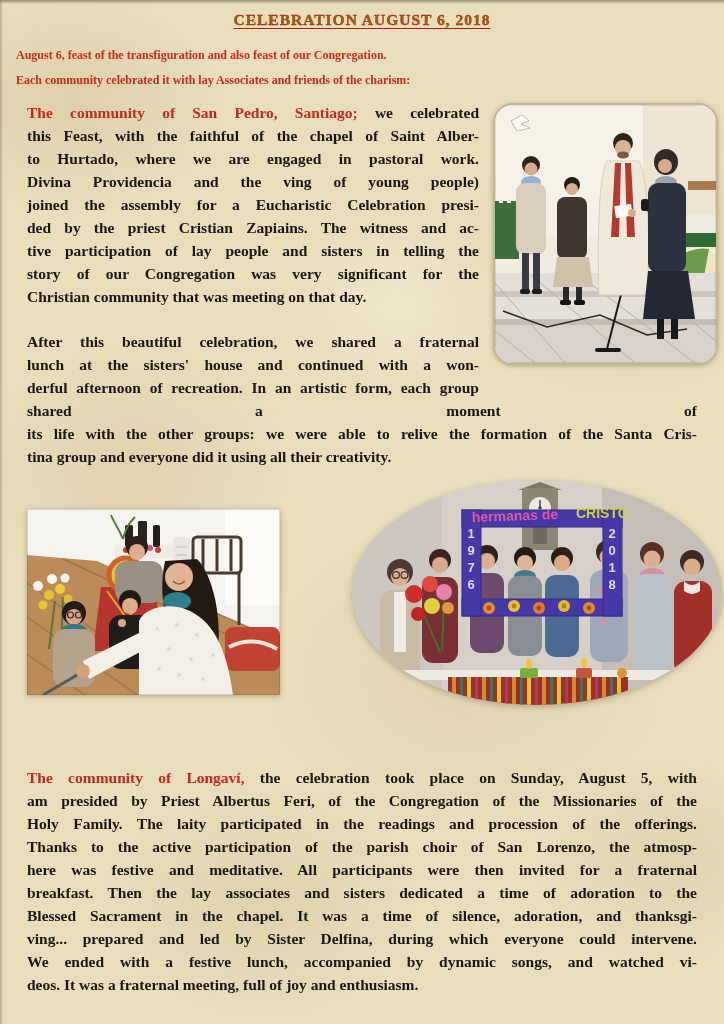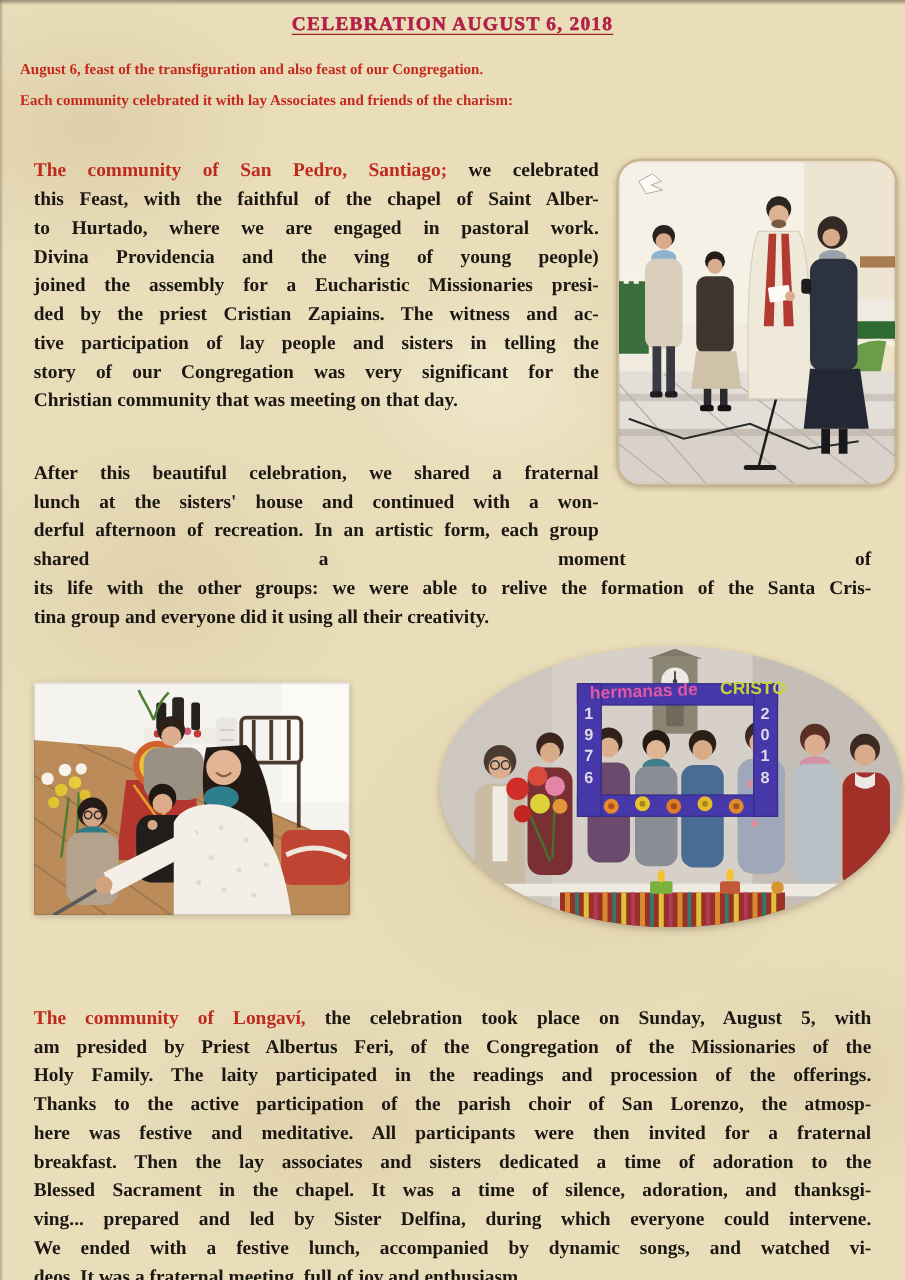--- a/index.html
+++ b/index.html
@@ -15,28 +15,28 @@
       radial-gradient(ellipse 200px 150px at 92% 84%, rgba(172,148,100,.14), transparent 70%),
       radial-gradient(ellipse 160px 120px at 55% 30%, rgba(246,240,220,.5), transparent 70%),
       #e9ddba;
   }
   body::before{content:"";position:absolute;left:0;top:0;width:724px;height:4px;
     background:linear-gradient(#978b76,rgba(151,139,118,0));z-index:5;}
   body::after{content:"";position:absolute;left:0;top:0;width:3px;height:1024px;
     background:linear-gradient(90deg,rgba(120,110,90,.45),rgba(120,110,90,0));z-index:5;}
 
   .title{margin:11px 20px 0;text-align:center;font-size:15.5px;letter-spacing:1px;
-    color:#be185d;text-decoration:underline;text-underline-offset:3px;
+    color:#a16207;text-decoration:underline;text-underline-offset:3px;
     -webkit-text-stroke:.4px #9c241c;}
   .intro{margin:14px 10px 0 16px;color:#c5291e;font-size:12px;line-height:25px;}
 
   .content{padding:0 27px;}
   .para{font-size:15.5px;line-height:23px;color:#1b1713;margin-top:28px;}
-  .para-first{margin-top:32px;}
-  .para-gap{margin-top:35px;}
+  .para-first{margin-top:8px;}
+  .para-gap{margin-top:22px;}
   .tline{text-align:justify;text-align-last:justify;}
   .tline.tlast{text-align-last:left;}
   .lead-red{color:#bf2a1e;}
 
   .photo{display:block;}
   .photo text{font-family:"Liberation Sans",sans-serif;font-weight:bold;}
 
   .photo-mass{float:right;width:221px;height:258px;margin:2px -21px 28px 14px;
     border:2px solid #c9b58e;border-radius:20px;overflow:hidden;
     box-shadow:0 1px 4px rgba(90,75,50,.35);background:#f2ece0;}
@@ -145,21 +145,21 @@
       </g>
       <rect x="0.5" y="0.5" width="220" height="257" fill="none" stroke="rgba(80,60,30,0.12)"></rect>
     </svg>
   </div>
 
   <div class="para para-first">
       <div class="tline"><span class="lead-red">The community of San Pedro, Santiago;</span> <span>we celebrated</span></div>
       <div class="tline"><span>this Feast, with the faithful of the chapel of Saint Alber-</span></div>
       <div class="tline"><span>to Hurtado, where we are engaged in pastoral work.</span></div>
       <div class="tline"><span>Divina Providencia and the ving of young people)</span></div>
-      <div class="tline"><span>joined the assembly for a Eucharistic Missionaries presi-</span></div>
+      <div class="tline"><span>joined the assembly for a Eucharistic Celebration presi-</span></div>
       <div class="tline"><span>ded by the priest Cristian Zapiains. The witness and ac-</span></div>
       <div class="tline"><span>tive participation of lay people and sisters in telling the</span></div>
       <div class="tline"><span>story of our Congregation was very significant for the</span></div>
       <div class="tline tlast"><span>Christian community that was meeting on that day.</span></div>
     </div>
 
   <div class="para para-gap">
       <div class="tline"><span>After this beautiful celebration, we shared a fraternal</span></div>
       <div class="tline"><span>lunch at the sisters' house and continued with a won-</span></div>
       <div class="tline"><span>derful afternoon of recreation. In an artistic form, each group shared a moment of</span></div>

